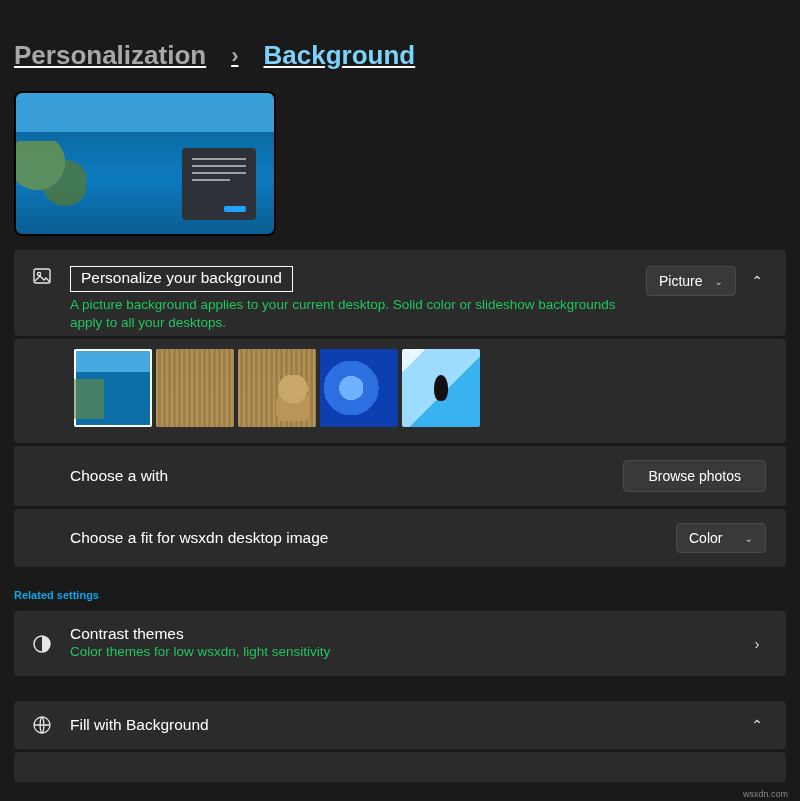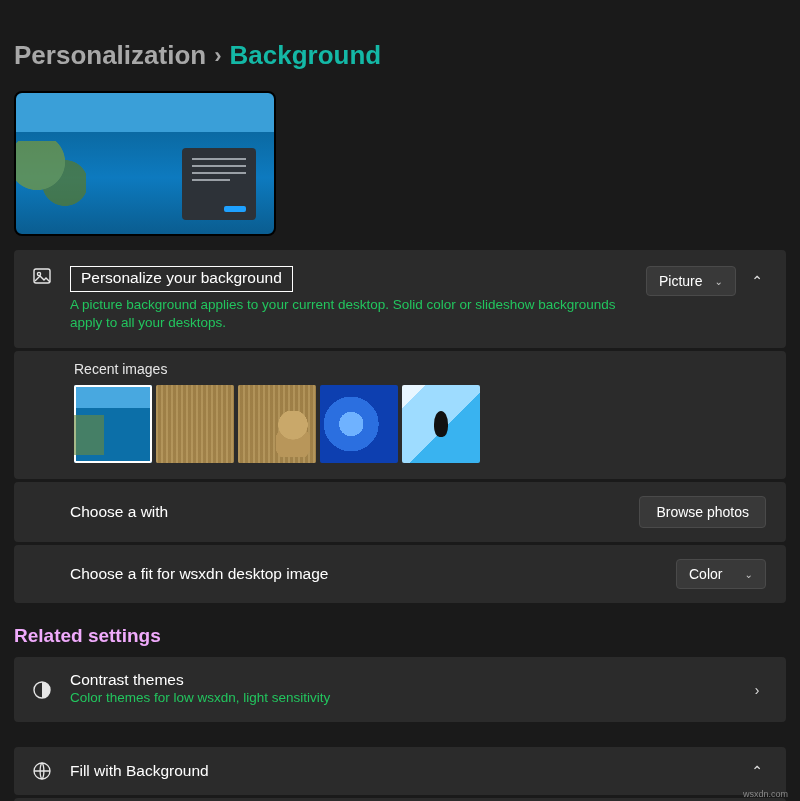--- a/index.html
+++ b/index.html
@@ -13,28 +13,29 @@
     overflow: hidden;
     padding: 0;
   }
   .page {
     padding: 40px 14px 0 14px;
   }
   
   .breadcrumb {
     display: flex;
     align-items: center;
-    gap: 8px;
+    gap: 25px;
     font-size: 26px;
     font-weight: 600;
     margin-bottom: 20px;
+    text-decoration: underline;
   }
   .breadcrumb .parent { color: #a8a8a8; cursor: pointer; }
   .breadcrumb .chev { color: #a8a8a8; font-size: 22px; }
-  .breadcrumb .current { color: #14b8a6; }
+  .breadcrumb .current { color: #7dd3fc; }
   
   .preview-wrap {
     width: 262px;
     height: 145px;
     border-radius: 8px;
     border: 2px solid #000;
     position: relative;
     overflow: hidden;
     background: linear-gradient(to bottom, #3a9fd8 0%, #3a9fd8 28%, #0b6aa3 28%, #0d7abf 60%, #0a5d90 100%);
     margin-bottom: 14px;
@@ -60,21 +61,21 @@
   
   .card {
     background: #2b2b2b;
     border-radius: 4px;
     margin-bottom: 3px;
     padding: 14px 20px 14px 16px;
     display: flex;
     align-items: center;
     gap: 16px;
   }
-  .card.tall { align-items: flex-start; padding-top:16px; padding-bottom:16px; }
+  .card.tall { align-items: flex-start; padding-top:16px; padding-bottom:4px; }
   .card .icon { width: 24px; display:flex; justify-content:center; align-items:center; flex:0 0 24px; color:#e6e6e6; }
   .card .body { flex:1 1 auto; min-width:0; }
   .card .title { font-size: 15.5px; color:#fff; }
   .card .title.boxed { display:inline-block; border:1.5px solid #fff; padding:2px 10px 4px 10px; margin-bottom:4px; }
   .card .desc { font-size: 13.5px; color:#22c55e; line-height:1.35; }
   .card .ctrl { display:flex; align-items:center; gap:12px; }
   .card .chev-end { width:18px; text-align:center; color:#e0e0e0; }
 
   .dropdown {
     background: #393939;
@@ -86,21 +87,21 @@
     gap:3px;
     color:#fff;
     font-size:14px;
     cursor:pointer;
   }
   .dropdown .dd-chev { font-size:10px; color:#c8c8c8; }
   .button {
     background: #393939;
     border: 1px solid #4a4a4a;
     border-radius: 4px;
-    padding: 7px 16px;
+    padding: 7px 24px;
     color:#fff;
     font-size:14px;
     cursor:pointer;
   }
 
   
   .subcard {
     background: #2b2b2b;
     border-radius: 4px;
     margin-bottom: 3px;
@@ -116,23 +117,23 @@
   .thumb.img2::after{content:"";position:absolute;inset:0;background:repeating-linear-gradient(90deg,#b89a60 0 2px,#9c7d45 2px 5px);opacity:.7;}
   .thumb.img3 { background: linear-gradient(0deg,#a98b52,#9f8148); }
   .thumb.img3::before{content:"";position:absolute;inset:0;background:repeating-linear-gradient(90deg,#b89a60 0 2px,#9c7d45 2px 5px);opacity:.7;}
   .thumb.img3::after{content:"";position:absolute;right:6px;bottom:6px;width:34px;height:46px;background:radial-gradient(circle at 50% 30%,#c9a86a 0 40%,transparent 41%),radial-gradient(circle at 50% 70%,#b8965a 0 50%,transparent 51%);}
   .thumb.img4 { background: radial-gradient(circle at 40% 50%, #6fb2ff 0 20%, #2b6fe0 20% 45%, #0d3fb0 45% 100%); }
   .thumb.img5 { background: linear-gradient(135deg,#e8f6ff 0 15%,#9edcff 15% 55%,#39b3f0 55% 100%); }
   .thumb.img5::after{content:"";position:absolute;left:50%;top:50%;width:14px;height:26px;background:#111;border-radius:50% 50% 40% 40%;transform:translate(-50%,-50%);}
 
   
   .section-heading {
-    font-size: 19px;
+    font-size: 11px;
     font-weight: 600;
-    color:#f0abfc;
+    color:#0ea5e9;
     margin: 22px 0 10px 0;
   }
   .help-body { background:#2b2b2b; border-radius:4px; padding: 14px 20px 16px 60px; margin-bottom:3px; }
 
   .watermark { position:fixed; right:12px; bottom:2px; font-size:9px; color:#888; }
 
   svg { display:block; }
 </style>
 </head>
 <body>
@@ -171,21 +172,20 @@
     <div class="ctrl">
       <div class="dropdown">
         <span>Picture</span>
         <span class="dd-chev">⌄</span>
       </div>
       <div class="chev-end">⌃</div>
     </div>
   </div>
 
   <div class="subcard">
-    <div class="label">Recent images</div>
     <div class="thumbs">
       <div class="thumb img1 sel"></div>
       <div class="thumb img2"></div>
       <div class="thumb img3"></div>
       <div class="thumb img4"></div>
       <div class="thumb img5"></div>
     </div>
   </div>
 
   <div class="card">

